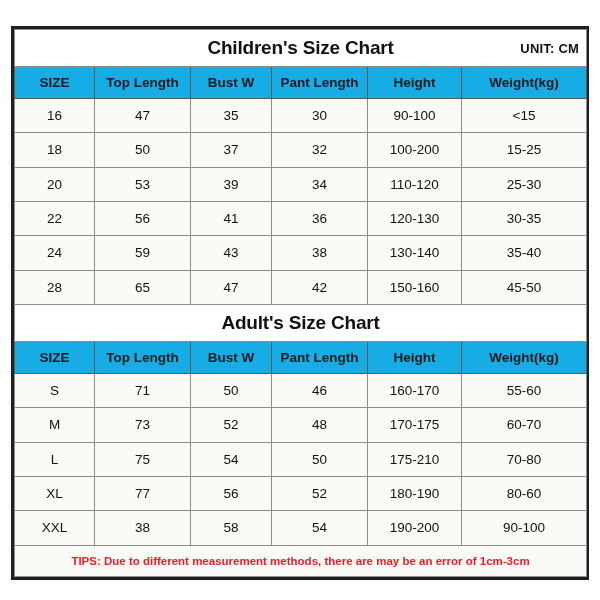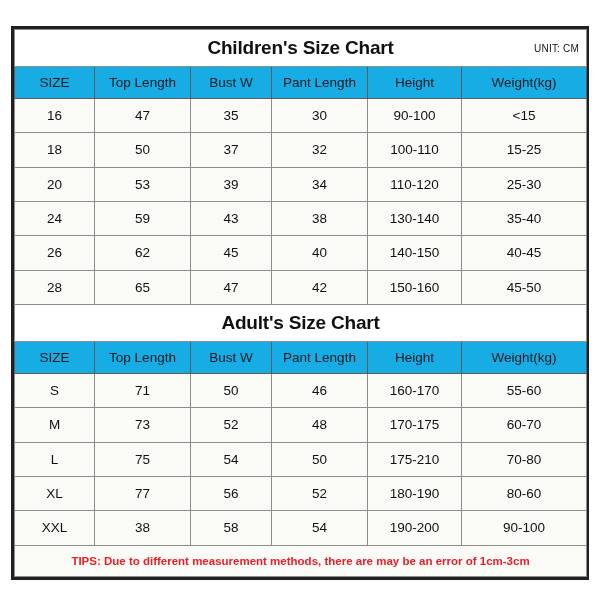--- a/index.html
+++ b/index.html
@@ -61,32 +61,32 @@
     font-size: 19px;
     font-weight: bold;
     letter-spacing: -0.2px;
     color: #111111;
   }
   .unit-label {
     position: absolute;
     right: 7px;
     top: 50%;
     transform: translateY(-50%);
-    font-size: 10px;
-    font-weight: normal;
+    font-size: 13px;
+    font-weight: bold;
     letter-spacing: 0.2px;
     color: #111111;
     margin-left: 40px;
   }
 
   tr.head-row th {
     height: 29px;
     background: #18ace4;
     font-size: 13.5px;
-    font-weight: normal;
+    font-weight: bold;
     color: #0b1a22;
     border-color: #5c5c5c;
   }
 
   tr.data-row td {
     height: 31px;
   }
   tr.data-row td.size-cell {
     font-weight: normal;
   }
@@ -130,46 +130,46 @@
           <td>35</td>
           <td>30</td>
           <td>90-100</td>
           <td>&lt;15</td>
         </tr>
         <tr class="data-row">
           <td class="size-cell">18</td>
           <td>50</td>
           <td>37</td>
           <td>32</td>
-          <td>100-110</td>
+          <td>100-200</td>
           <td>15-25</td>
         </tr>
         <tr class="data-row">
           <td class="size-cell">20</td>
           <td>53</td>
           <td>39</td>
           <td>34</td>
           <td>110-120</td>
           <td>25-30</td>
         </tr>
         <tr class="data-row">
+          <td class="size-cell">22</td>
+          <td>56</td>
+          <td>41</td>
+          <td>36</td>
+          <td>120-130</td>
+          <td>30-35</td>
+        </tr>
+        <tr class="data-row">
           <td class="size-cell">24</td>
           <td>59</td>
           <td>43</td>
           <td>38</td>
           <td>130-140</td>
           <td>35-40</td>
-        </tr>
-        <tr class="data-row">
-          <td class="size-cell">26</td>
-          <td>62</td>
-          <td>45</td>
-          <td>40</td>
-          <td>140-150</td>
-          <td>40-45</td>
         </tr>
         <tr class="data-row">
           <td class="size-cell">28</td>
           <td>65</td>
           <td>47</td>
           <td>42</td>
           <td>150-160</td>
           <td>45-50</td>
         </tr>
         <tr class="title-row">

